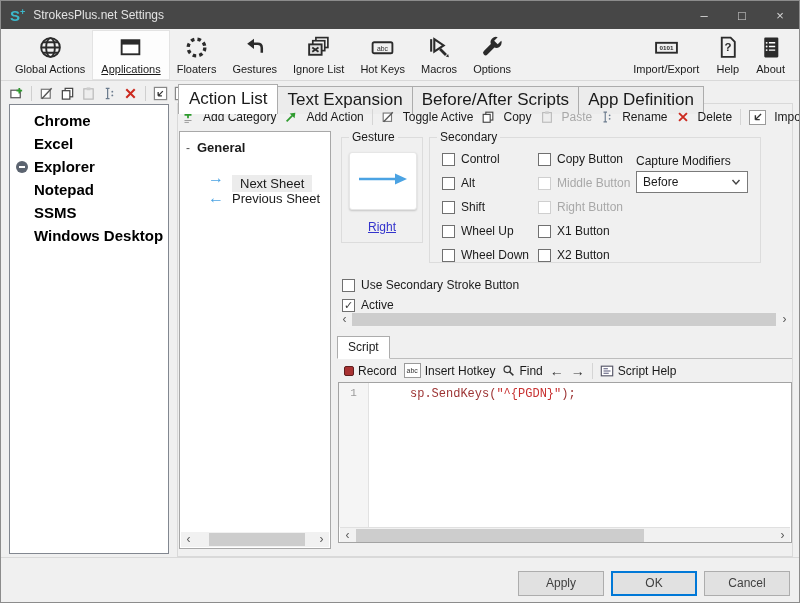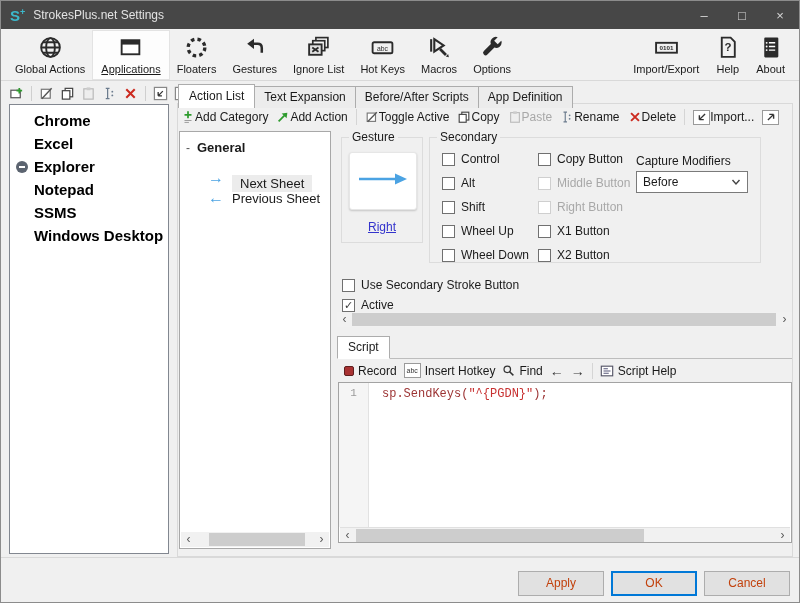--- a/index.html
+++ b/index.html
@@ -35,27 +35,27 @@
   .app-item { position:relative; padding:1px 4px 1px 24px; font-size:15px; font-weight:bold;
               color:#000; line-height:21px; white-space:nowrap; }
   .badge { position:absolute; left:6px; top:6px; width:12px; height:12px; border-radius:50%;
            background:#5c6470; display:flex; align-items:center; justify-content:center; }
   .badge i { display:block; width:6px; height:2px; background:#fff; }
 
   
   .tabpage { position:absolute; left:176px; top:102px; width:616px; height:454px;
              border:1px solid #d9d9d9; background:#f0f0f0; }
   .main-tabs { position:absolute; left:177px; top:83px; display:flex; align-items:flex-end; }
-  .tab { padding:3px 9px 4px; font-size:12px; color:#1a1a1a; border:1px solid #acacac;
+  .tab { padding:3px 9px 4px; font-size:17px; color:#1a1a1a; border:1px solid #acacac;
          border-bottom:none; background:#ececec; margin-right:-1px; }
   .tab.active { background:#fff; padding:4px 10px 5px; position:relative; z-index:2; }
 
   .action-toolbar { position:absolute; left:180px; top:106px; display:flex; align-items:center;
                     gap:8px; font-size:12px; color:#1a1a1a; height:20px; }
-  .at-item { display:flex; align-items:center; gap:0; white-space:nowrap; }
+  .at-item { display:flex; align-items:center; gap:8px; white-space:nowrap; }
   .at-item svg { width:14px; height:14px; }
   .at-item.disabled { color:#a8a8a8; }
   .at-sep { width:1px; height:16px; background:#d5d5d5; }
   .boxed-icon { width:17px; height:15px; border:1px solid #9a9a9a; background:#fff;
                 display:flex; align-items:center; justify-content:center; font-size:10px; color:#333; line-height:1; }
 
   
   .tree-panel { position:absolute; left:178px; top:130px; width:152px; height:418px;
                 background:#fff; border:1px solid #a8a8a8; }
   .tree-root { position:absolute; left:6px; top:8px; font-size:13px; font-weight:bold; color:#1a1a1a;
@@ -112,21 +112,21 @@
             border-right:1px solid #e2e2e2; font-family:"Liberation Mono", monospace; font-size:11px;
             color:#9a9a9a; text-align:center; padding-top:4px; }
   .code { position:absolute; left:31px; top:0; right:0; bottom:15px; padding:4px 0 0 12px;
           font-family:"Liberation Mono", monospace; font-size:12px; white-space:pre; }
   .editor .hscroll { left:1px; right:1px; bottom:0; width:auto; border-top:1px solid #e0e0e0; }
 
   
   .footer { position:absolute; left:0; top:556px; width:800px; height:46px; background:#f0f0f0;
             border-top:1px solid #d9d9d9; }
   .btn { position:absolute; top:13px; width:86px; height:25px; background:#e1e1e1;
-         border:1px solid #adadad; font-size:12px; color:#c2410c; text-align:center; line-height:23px; }
+         border:1px solid #adadad; font-size:12px; color:#404040; text-align:center; line-height:23px; }
   .btn.default { border:1px solid #0078d7; box-shadow: inset 0 0 0 1px #0078d7; }
 </style>
 </head>
 <body>
 
 <div class="window">
 
   <div class="titlebar">
     <span class="logo"><span>S</span><sup>+</sup></span>
     <span class="title">StrokesPlus.net Settings</span>
@@ -499,21 +499,21 @@
     <span class="st-item">
       <svg viewBox="0 0 16 16" width="14" height="14">
           <rect x="1.5" y="2.5" width="13" height="11" fill="#fff" stroke="#556" stroke-width="1.3"></rect>
           <path d="M4 5.5h5M4 8h8M4 10.5h6" stroke="#557" stroke-width="1.2"></path>
         </svg>
       <span>Script Help</span>
       </span>
   </div>
   <div class="editor">
     <div class="gutter"><span>1</span></div>
-    <div class="code"><span style="color: rgb(156, 51, 51);">sp.SendKeys(</span><span style="color: rgb(200, 50, 50);">"^{PGDN}"</span><span style="color: rgb(156, 51, 51);">);</span></div>
+    <div class="code"><span style="color: rgb(156, 51, 51); margin-left: 28px;">sp.SendKeys(</span><span style="color: rgb(200, 50, 50);">"^{PGDN}"</span><span style="color: rgb(156, 51, 51);">);</span></div>
     <div class="hscroll">
       <span class="hs-arrow">‹</span>
       <span class="hs-thumb" style="left:16px; width:288px;"></span>
       <span class="hs-arrow right">›</span>
     </div>
   </div>
 
   <div class="footer">
     <div class="btn" style="left:517px;">Apply</div>
     <div class="btn default" style="left:610px;">OK</div>

